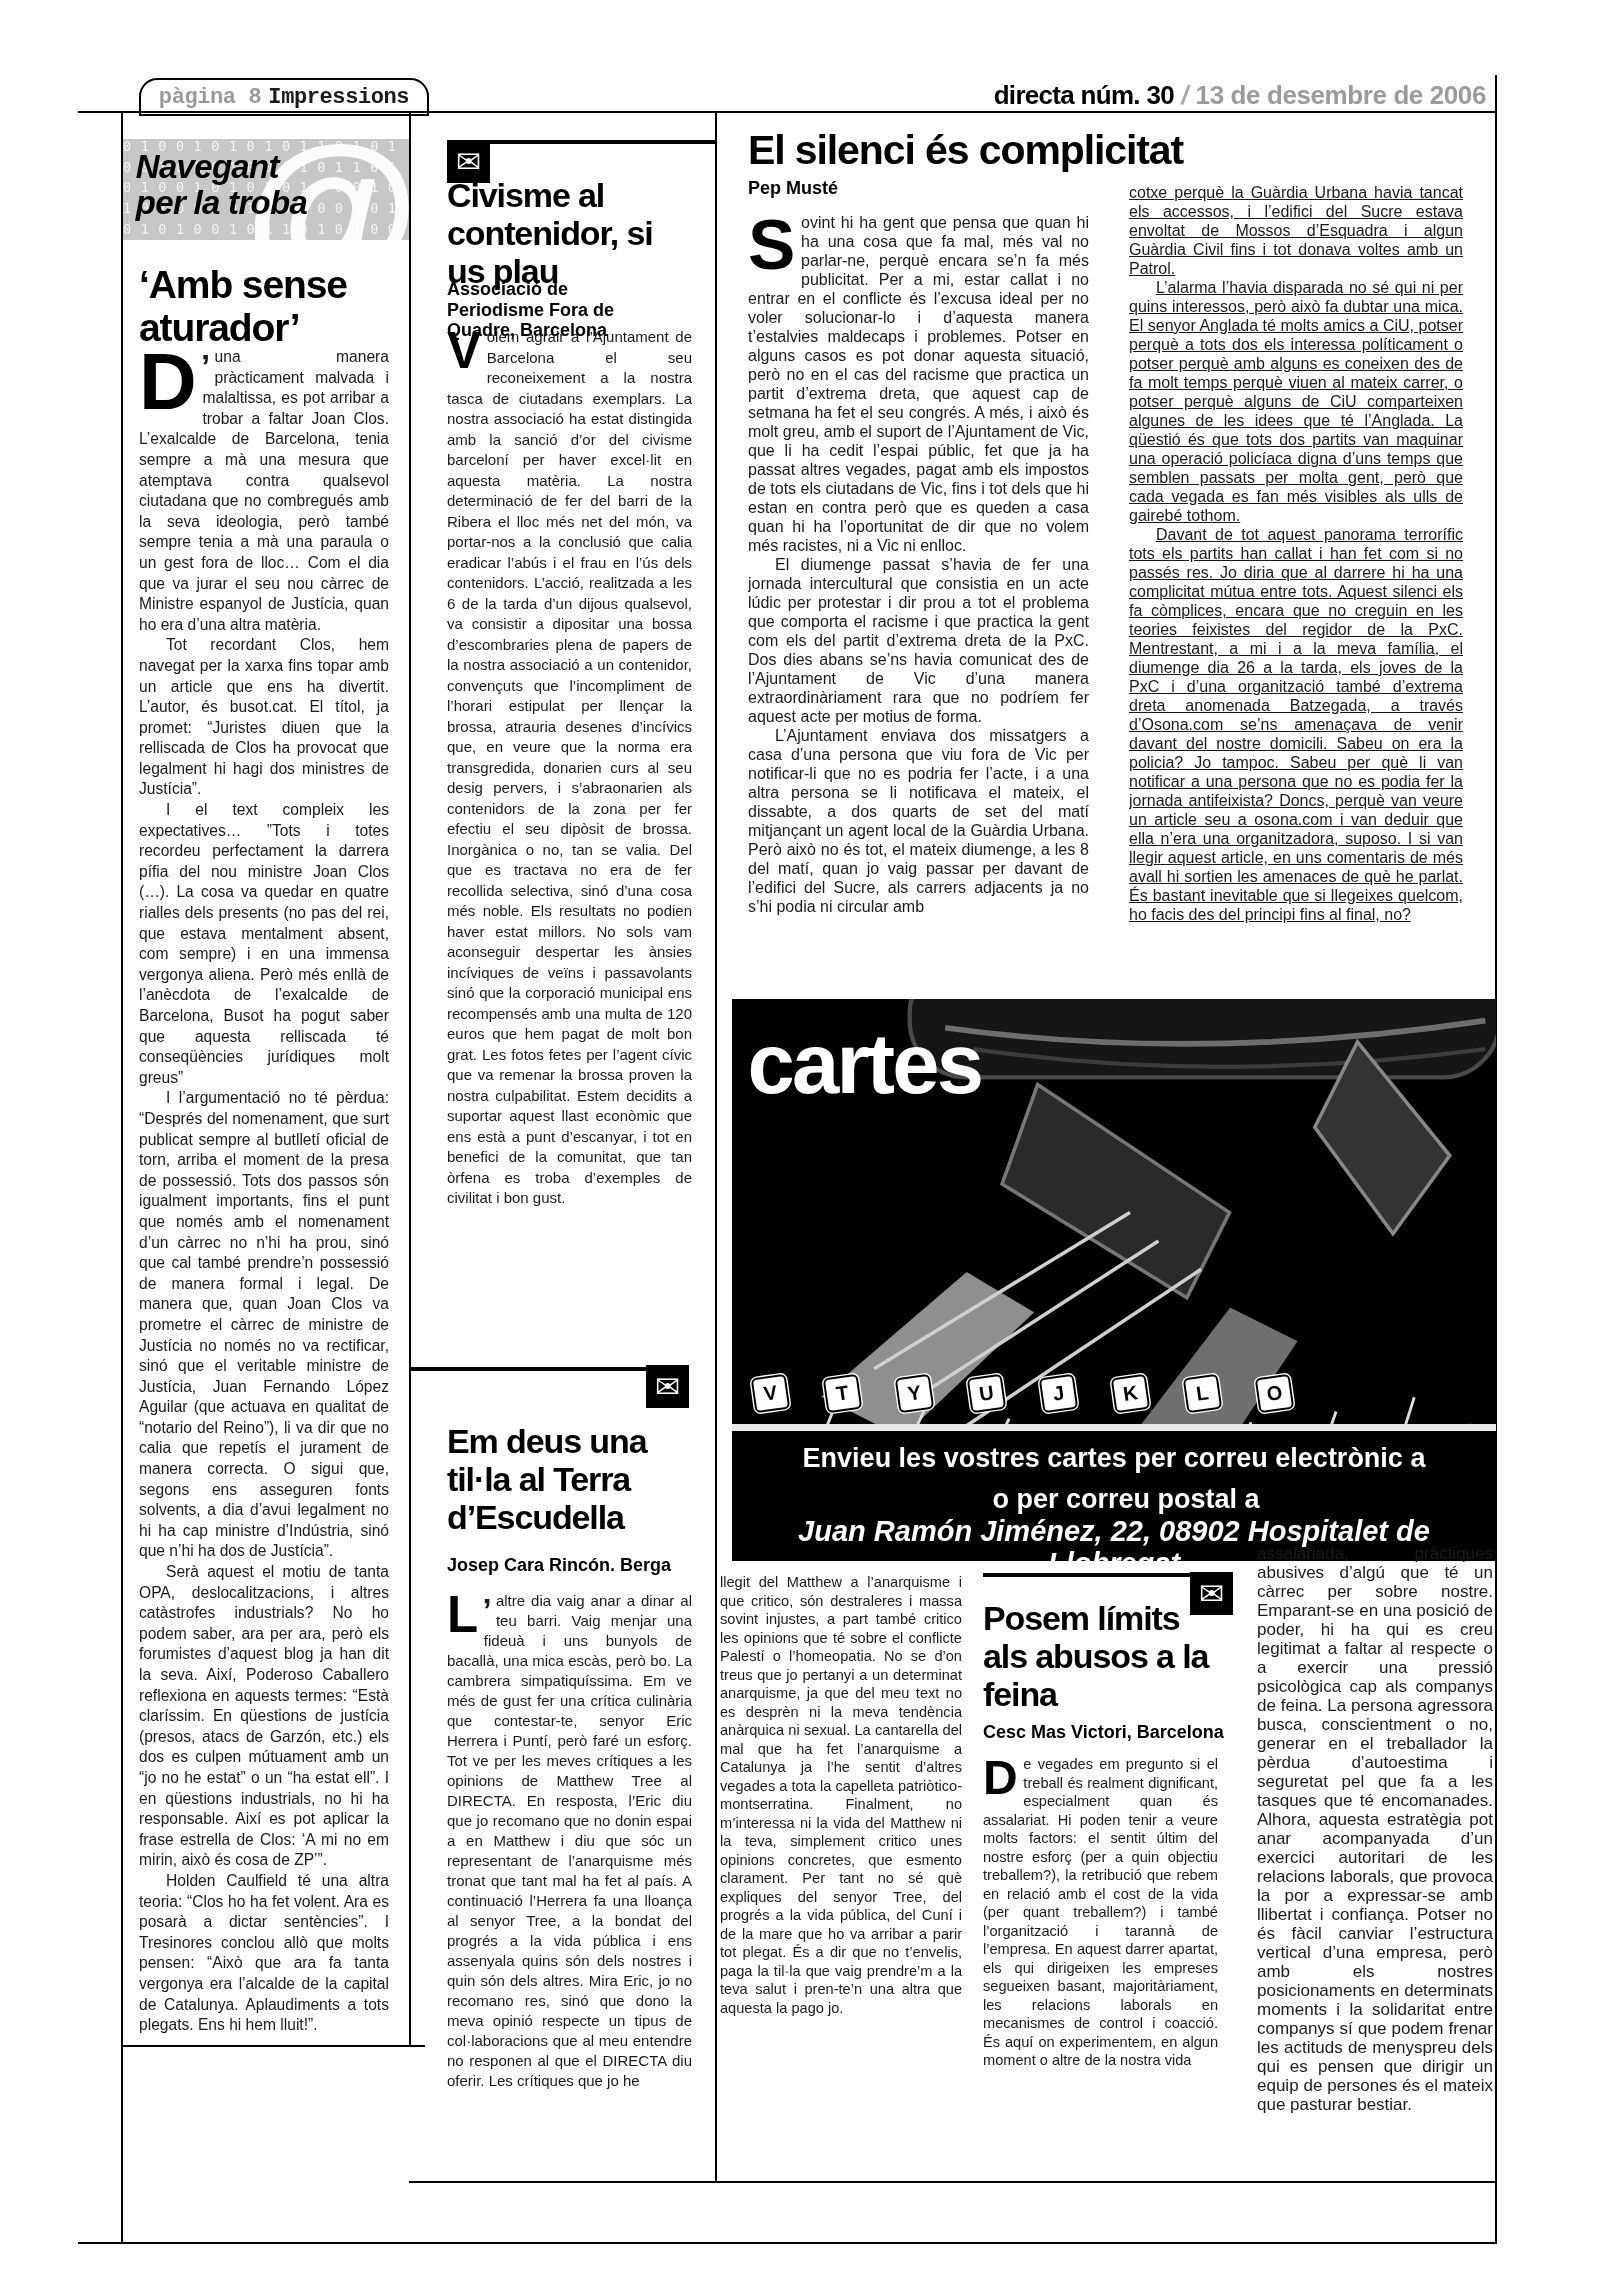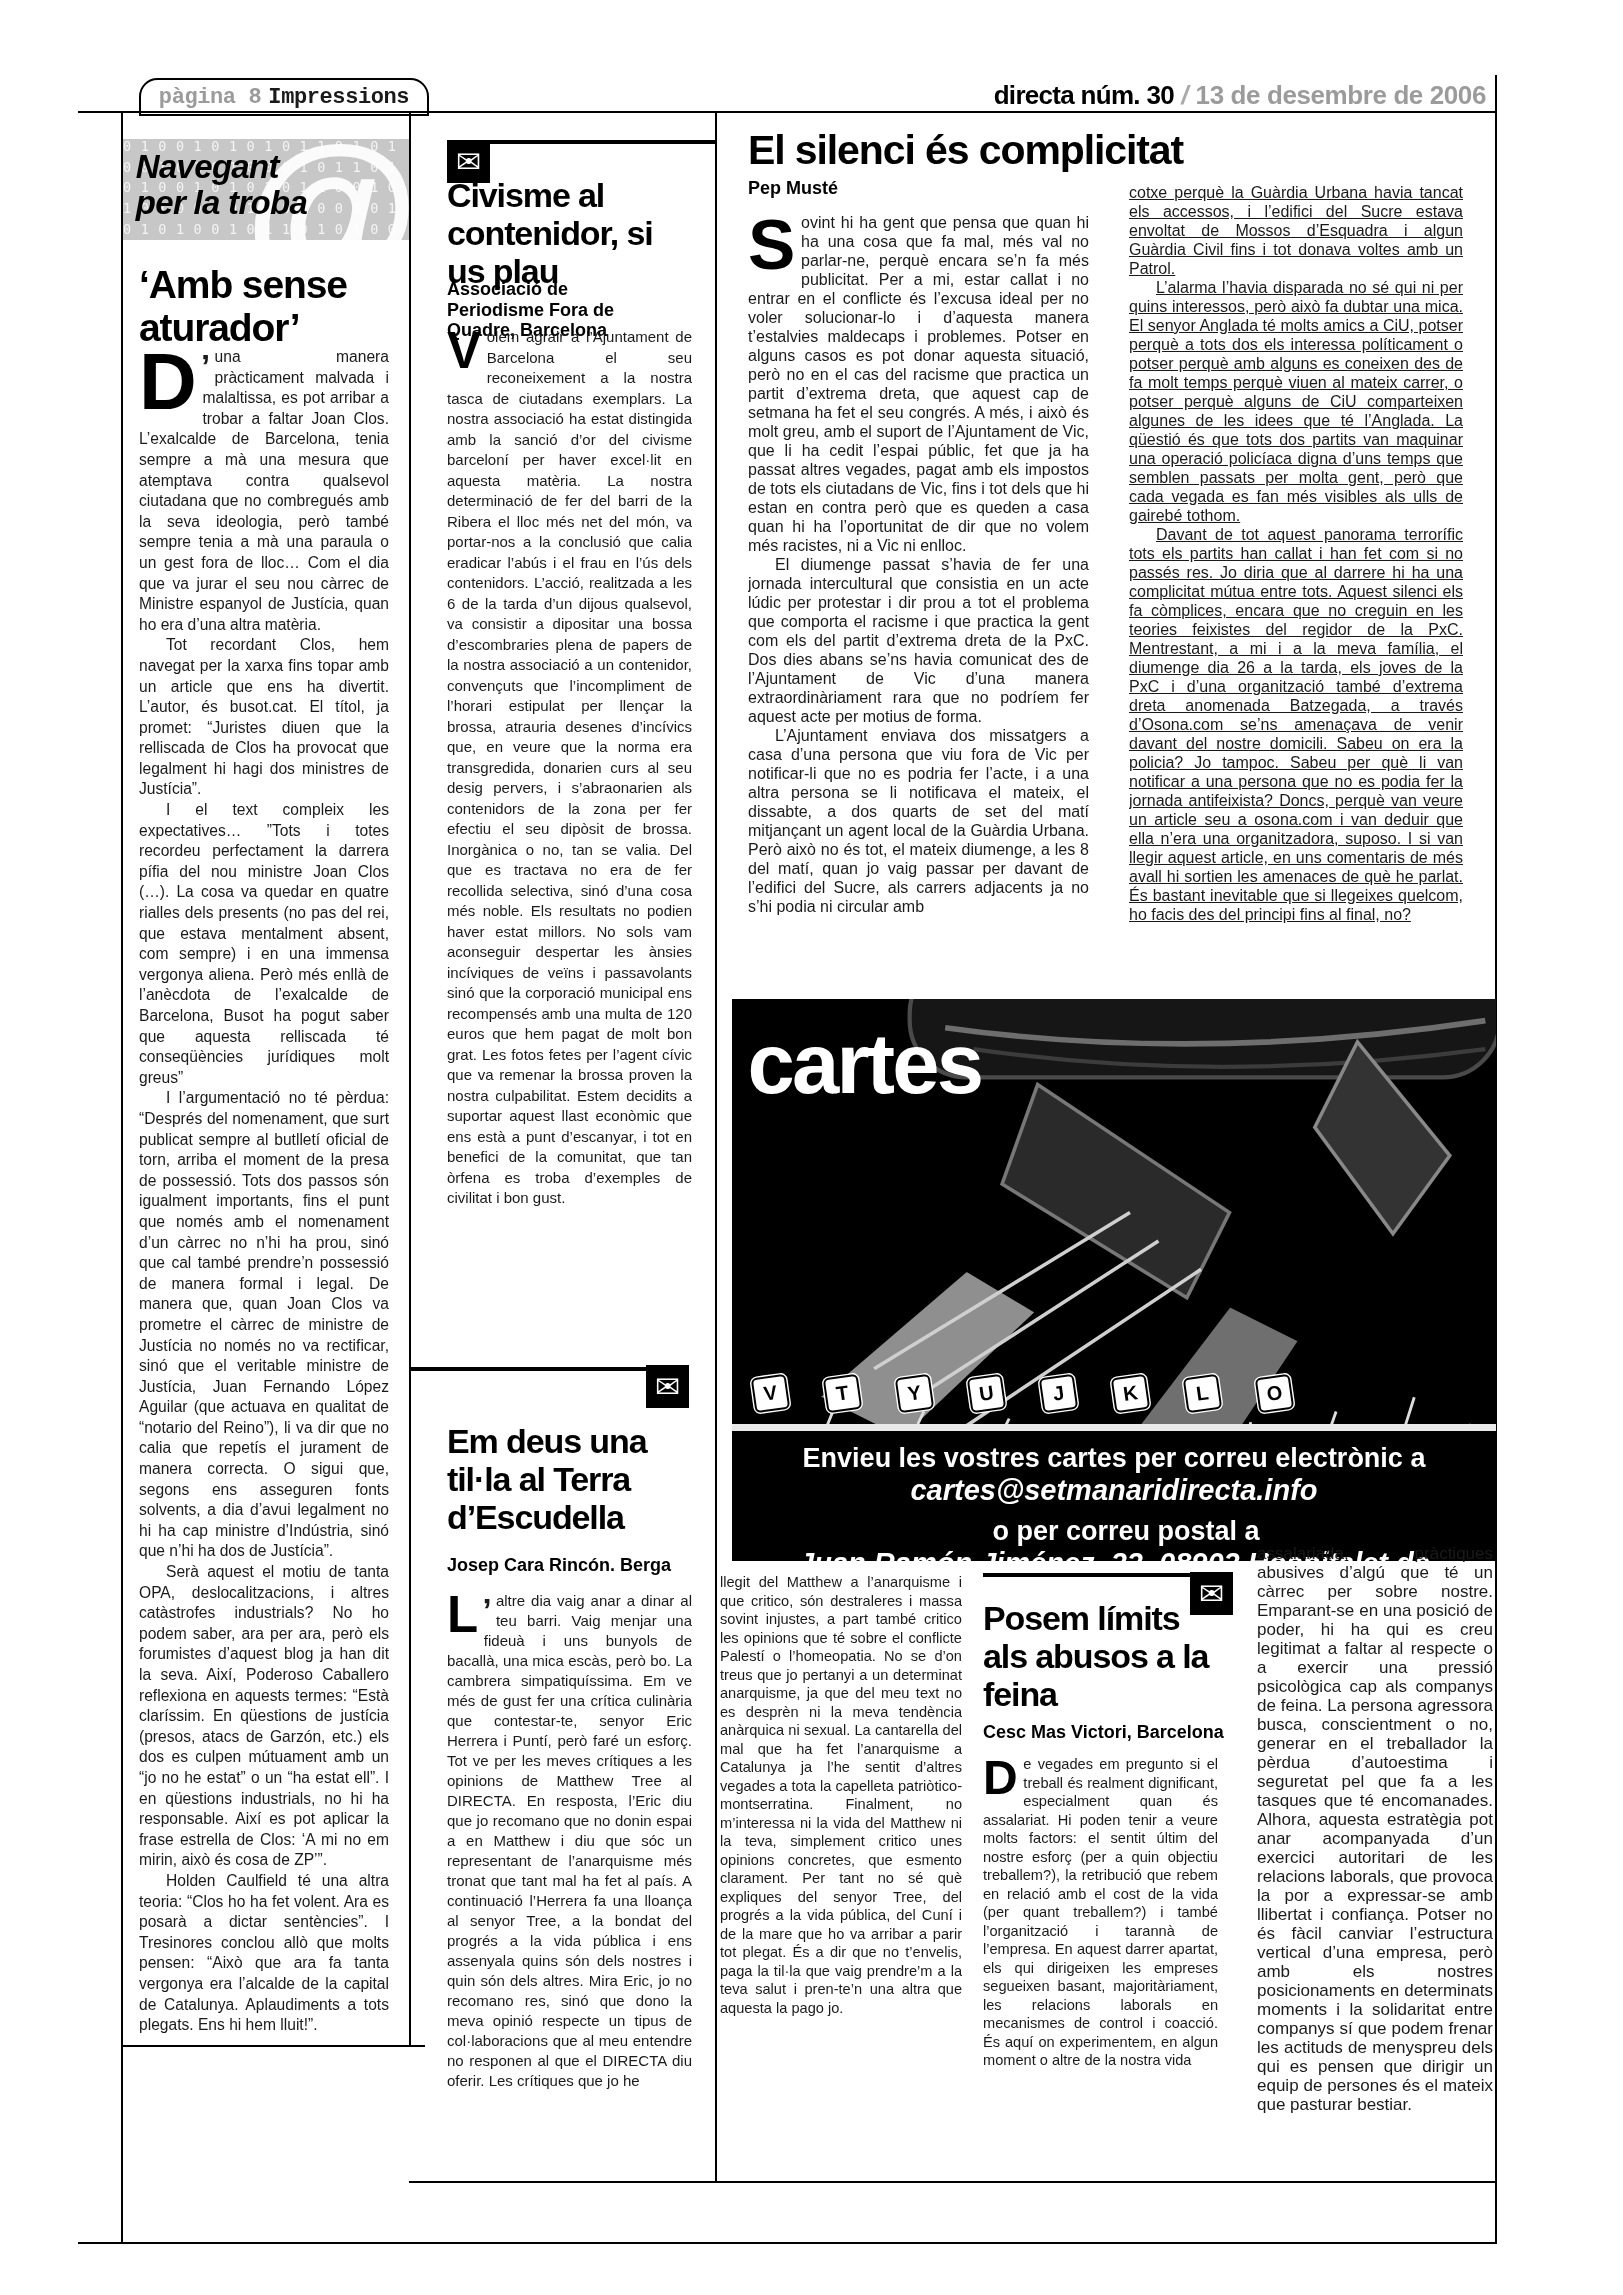--- a/index.html
+++ b/index.html
@@ -152,21 +152,20 @@
         <span>U</span>
         <span>J</span>
         <span>K</span>
         <span>L</span>
         <span>O</span>
       </div>
     <div class="cartes-logo">cartes</div>
     <div class="gap-strip"></div>
     <div class="cartes-bottom">
       <div>Envieu les vostres cartes per correu electrònic a</div>
-      <div class="em">cartes@setmanaridirecta.info</div>
       <div class="postal">o per correu postal a</div>
       <div class="em">Juan Ramón Jiménez, 22, 08902 Hospitalet de Llobregat</div>
     </div>
   </div>
 
   <div class="col" style="left:720px;top:1573px;width:242px;height:601px;font-size:14.6px;line-height:18.5px;">
     <p class="first">llegit del Matthew a l’anarquisme i que critico, són destraleres i massa sovint injustes, a part també critico les opinions que té sobre el conflicte Palestí o l’homeopatia. No se d’on treus que jo pertanyi a un determinat anarquisme, ja que del meu text no es desprèn ni la meva tendència anàrquica ni sexual. La cantarella del mal que ha fet l’anarquisme a Catalunya ja l’he sentit d’altres vegades a tota la capelleta patriòtico-montserratina. Finalment, no m’interessa ni la vida del Matthew ni la teva, simplement critico unes opinions concretes, que esmento clarament. Per tant no sé què expliques del senyor Tree, del progrés a la vida pública, del Cuní i de la mare que ho va arribar a parir tot plegat. És a dir que no t’envelis, paga la til·la que vaig prendre’m a la teva salut i pren-te’n una altra que aquesta la pago jo.</p>
   </div>
 
   <div class="rule" style="left:983px;top:1573px;width:208px;height:3.6px;"></div>

